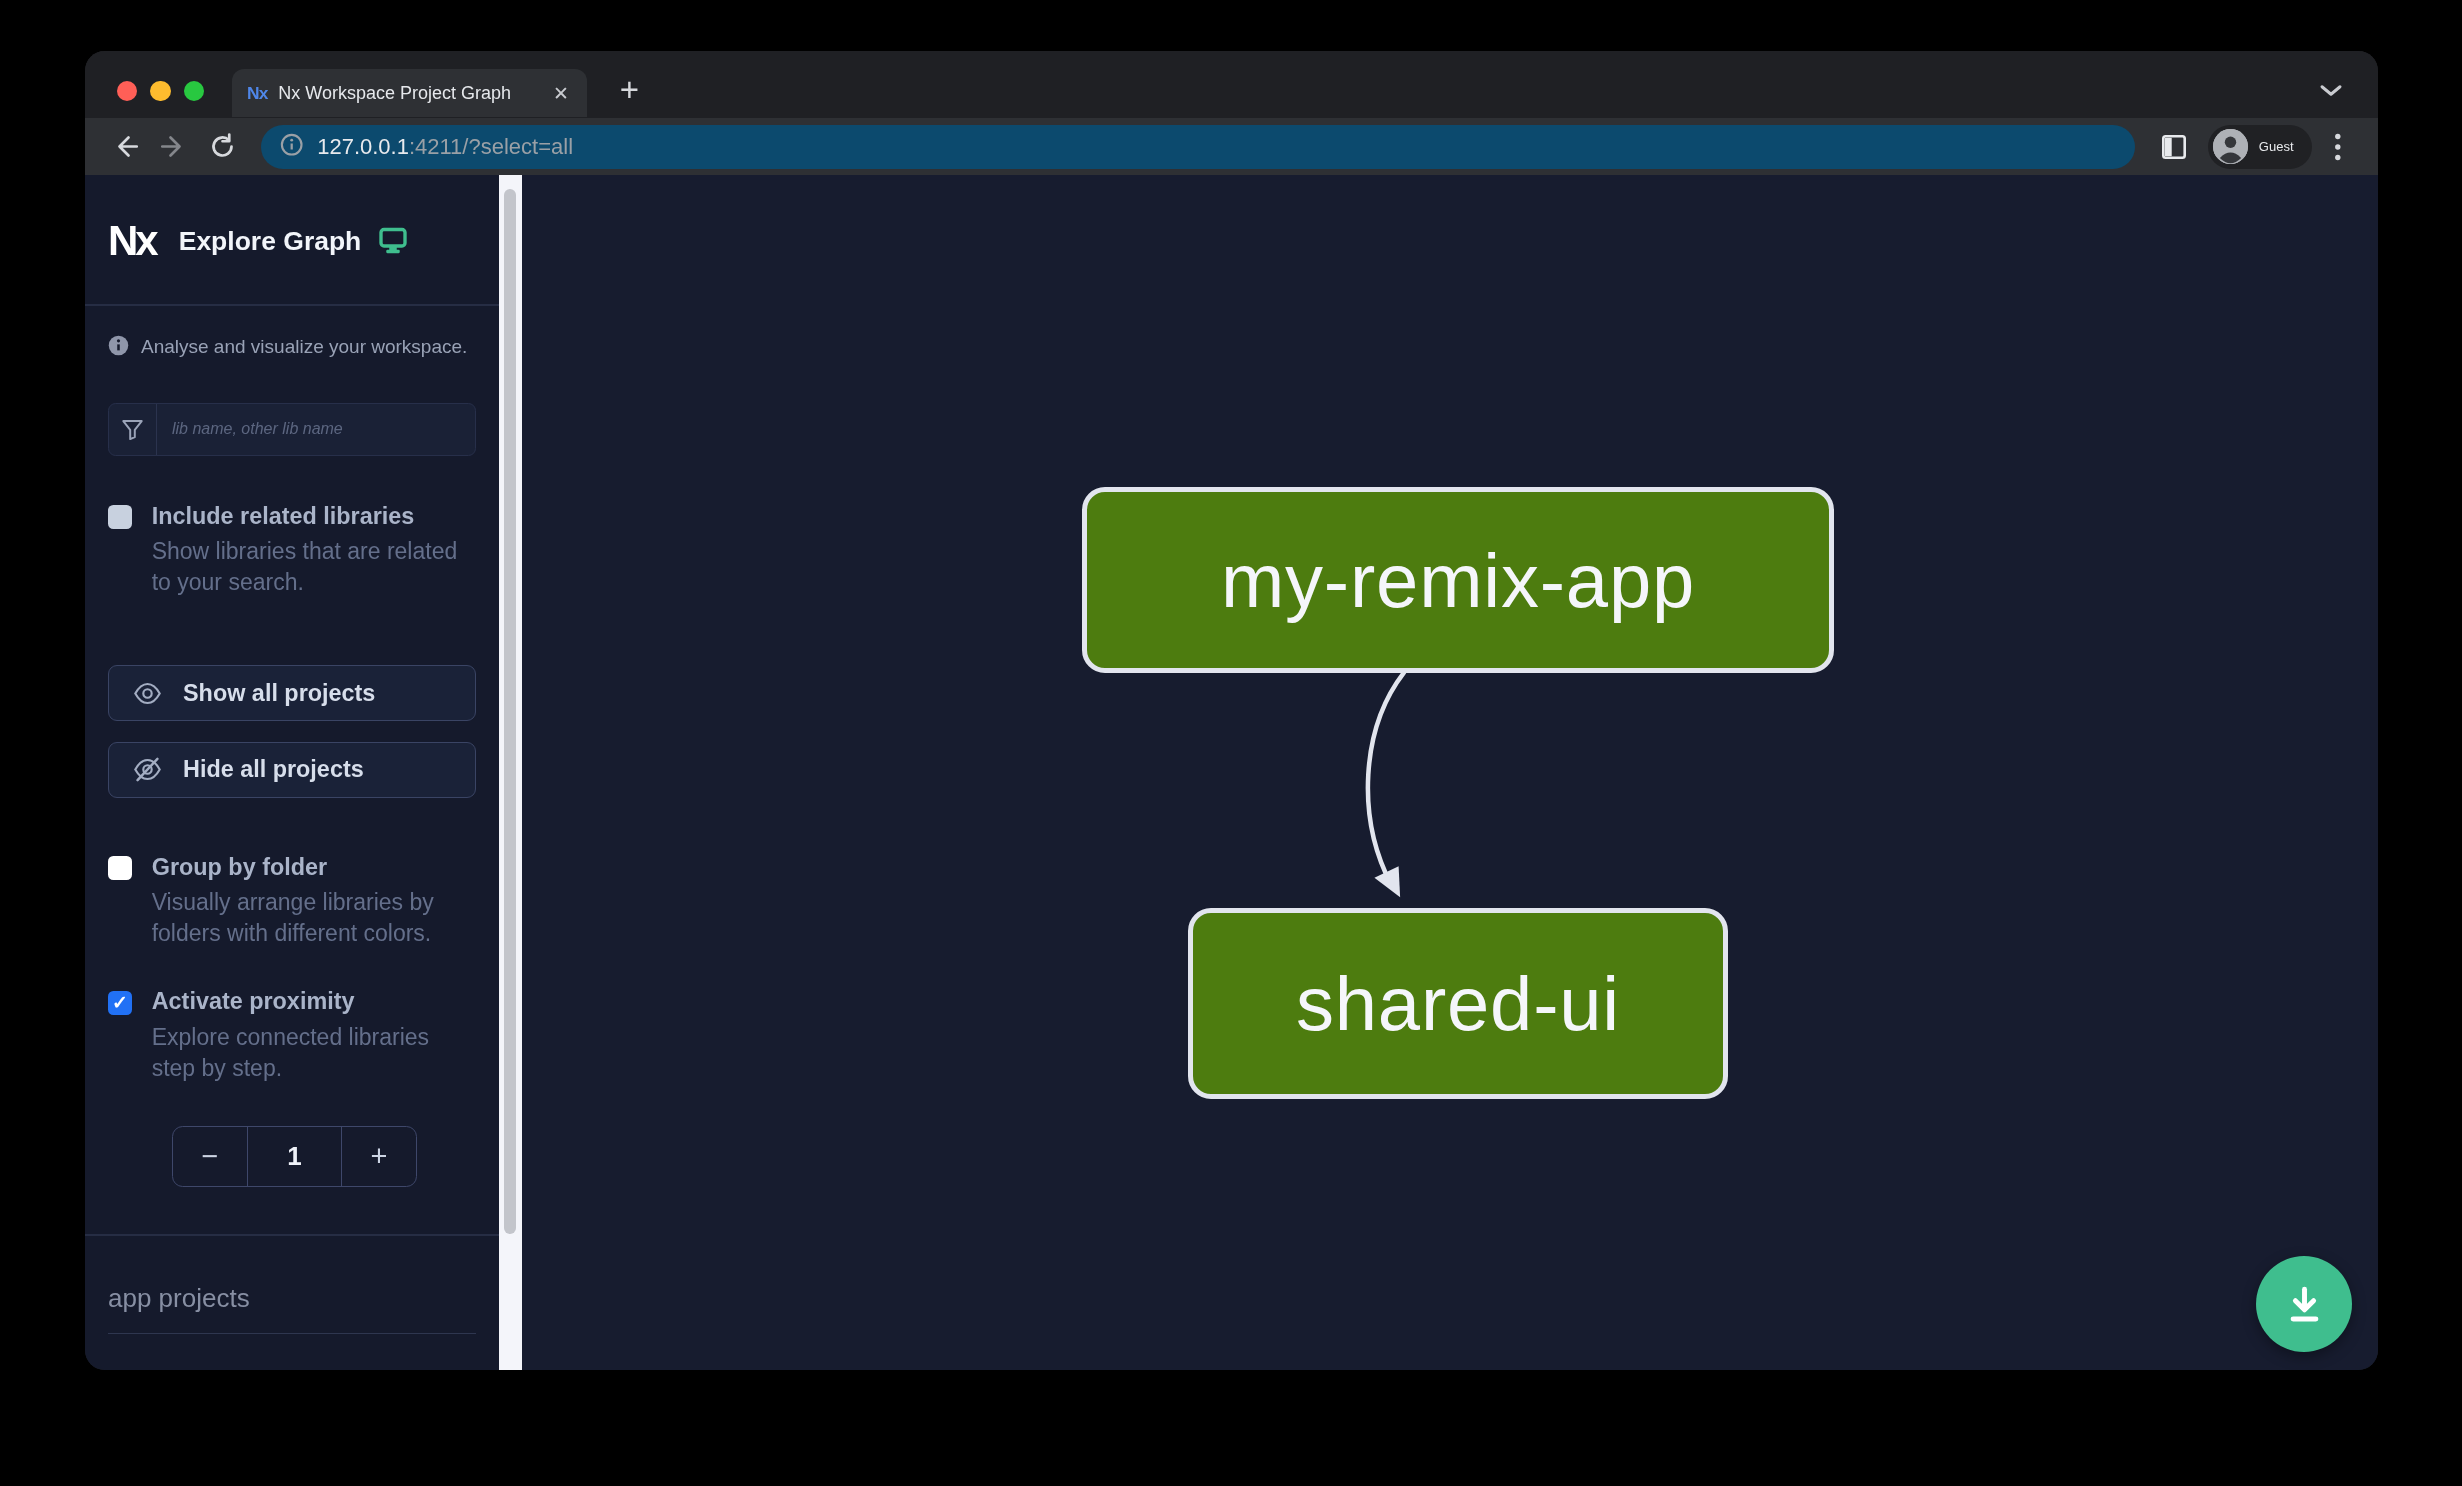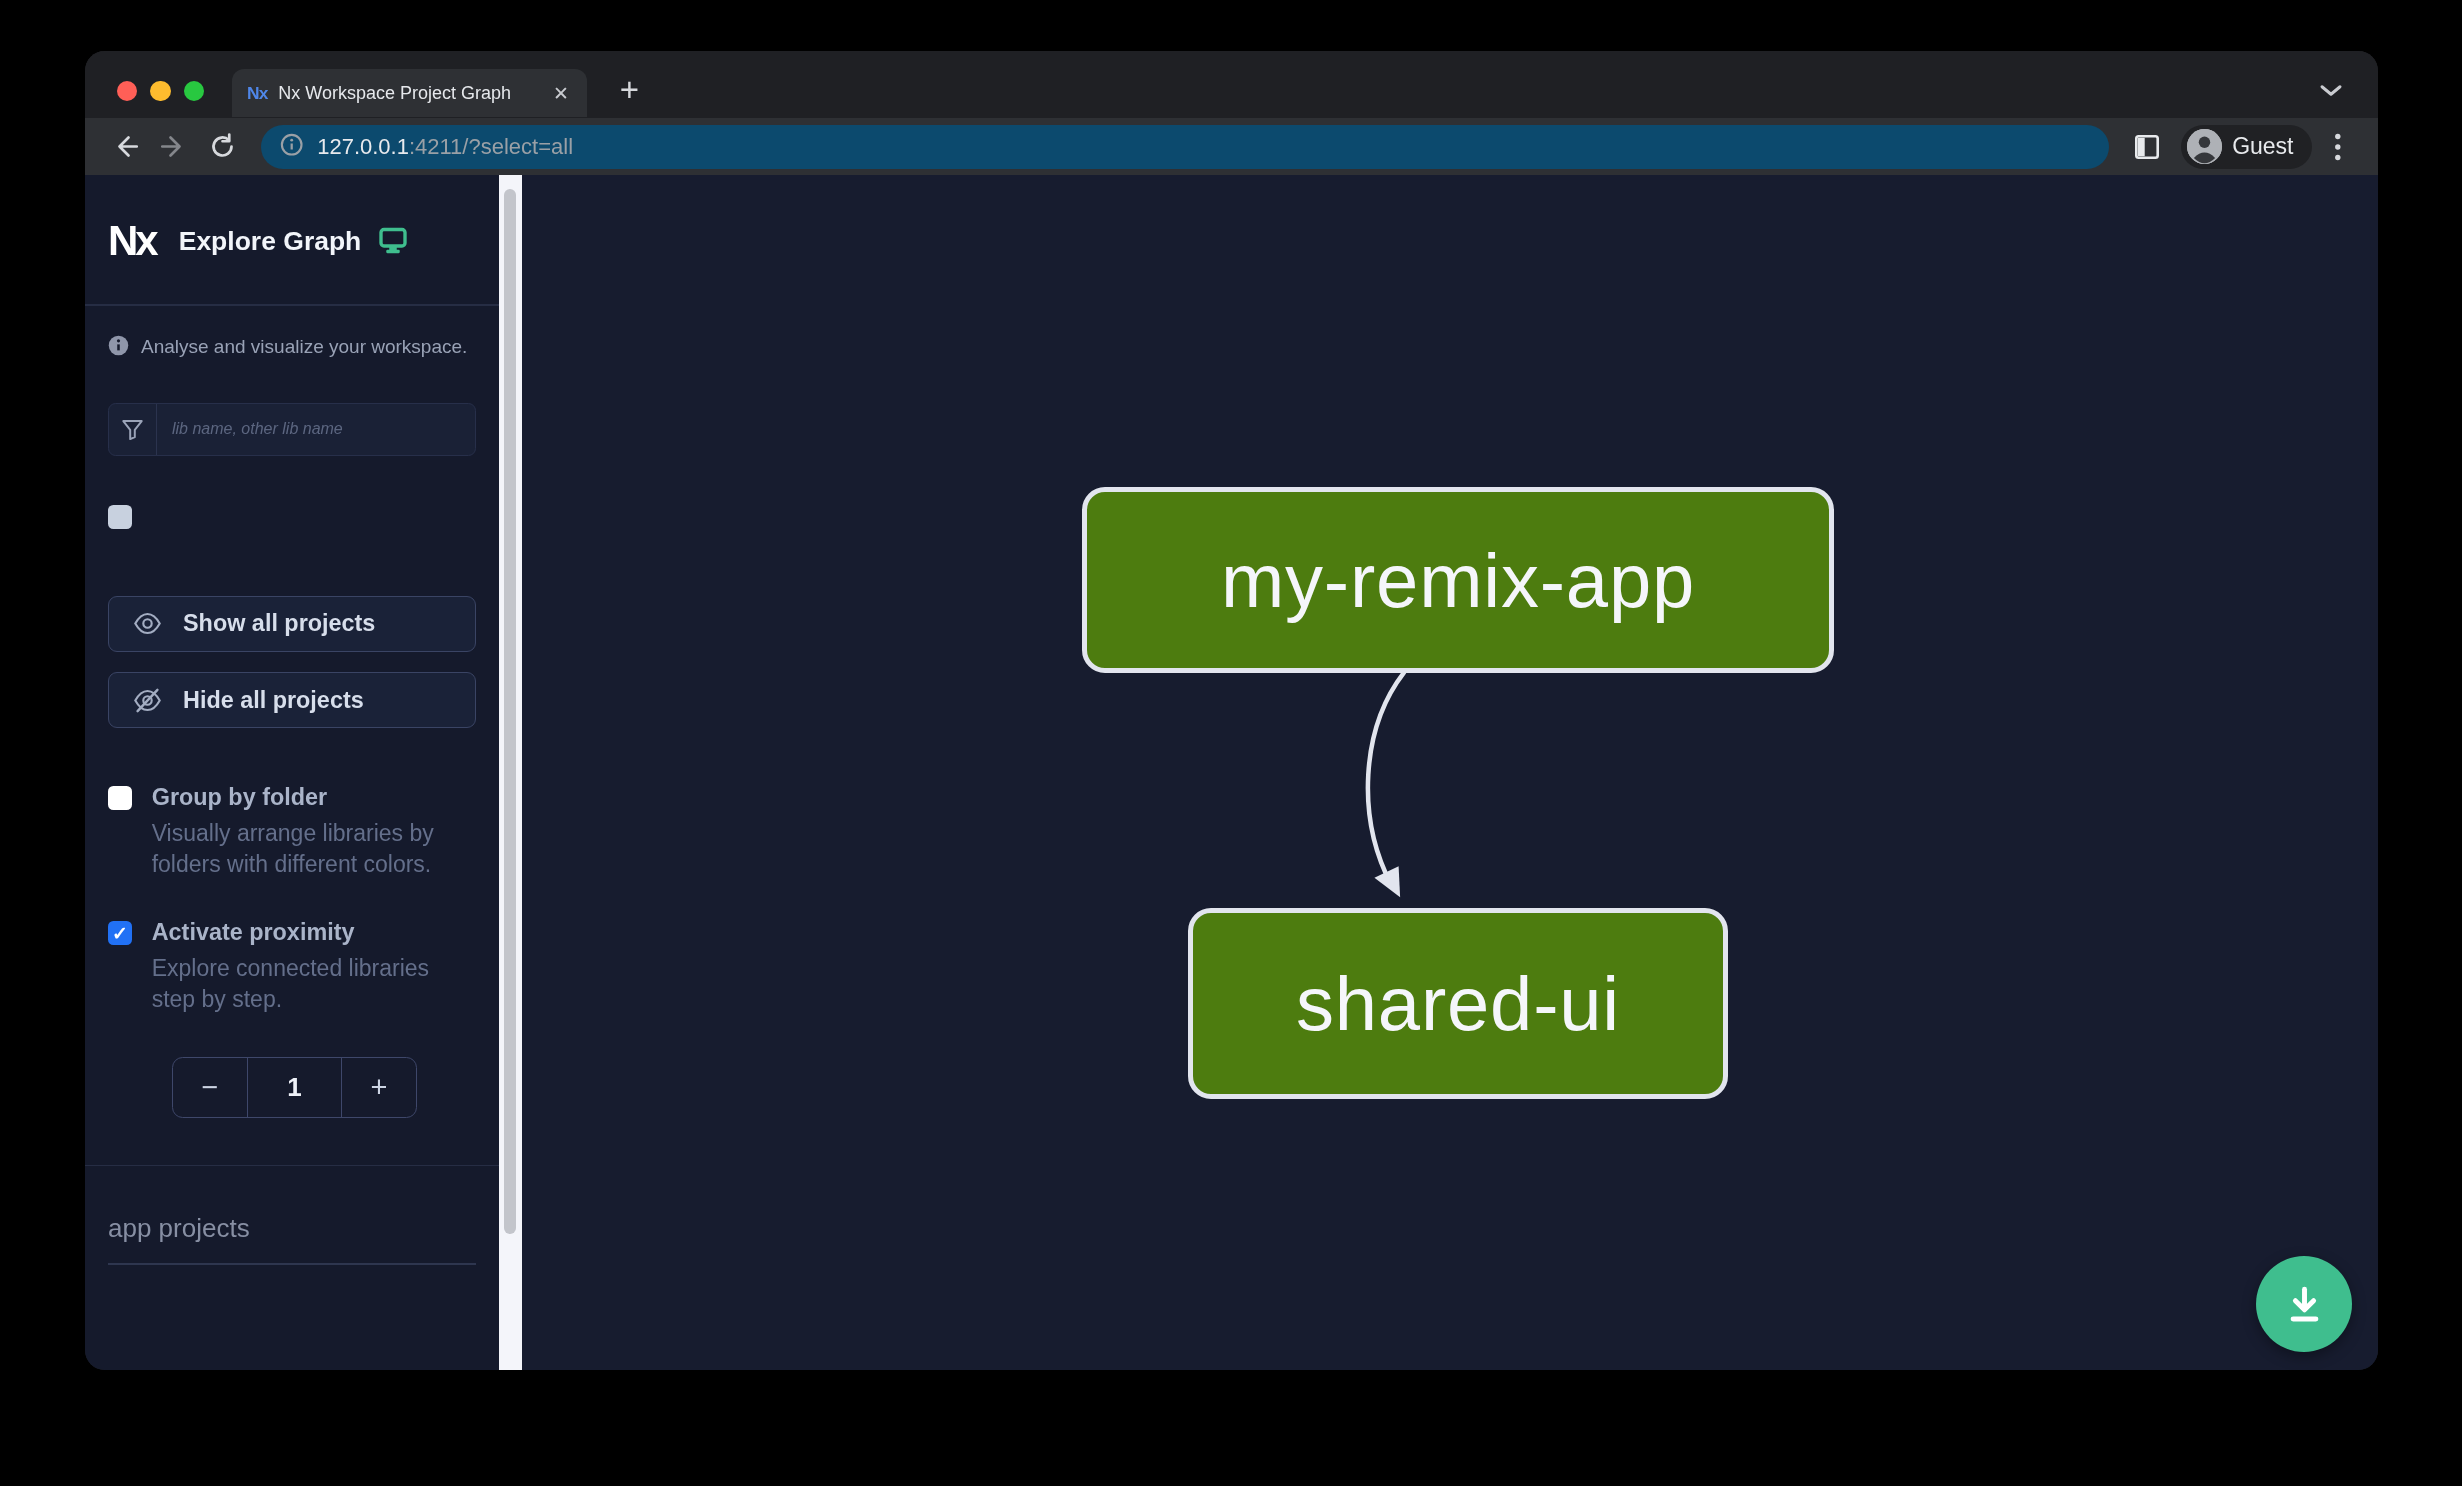--- a/index.html
+++ b/index.html
@@ -21,21 +21,21 @@
 
   
   .toolbar{height:57px;background:#2e3034;display:flex;align-items:center;padding:0 18px;gap:4.5px;flex:none;}
   .nav-icon{width:44px;height:44px;display:flex;align-items:center;justify-content:center;flex:none;}
   .urlbar{flex:1;height:44px;background:#0c4a6e;border-radius:22px;display:flex;align-items:center;padding:0 19.7px;gap:13.6px;margin:0 12px;min-width:0;}
   .url{font-size:22px;white-space:nowrap;}
   .url .host{color:#e8eaed;}
   .url .path{color:#9aa0a6;}
   .profile{height:44px;background:#202124;border-radius:22px;display:flex;align-items:center;gap:10.6px;padding:0 18px 0 5.3px;margin-left:7.6px;flex:none;}
   .avatar{width:35px;height:35px;border-radius:50%;background:#aeb1b6;display:flex;align-items:center;justify-content:center;}
-  .profile-name{font-size:23px;color:#e8eaed;}
+  .profile-name{font-size:13px;color:#e8eaed;}
 
   
   .content{flex:1;display:flex;min-height:0;}
   .sidebar{width:414px;background:#151a2c;padding:0 23px;box-sizing:border-box;flex:none;overflow:hidden;}
   .brand-row{margin-top:42px;display:flex;align-items:center;}
   .nx-logo{font-size:42px;font-weight:800;color:#ffffff;letter-spacing:-3px;}
   .app-title{margin-left:23px;font-size:26.5px;font-weight:700;color:#f2f5fa;}
   .brand-row .monitor{margin-left:16.6px;}
   .divider{height:1.5px;background:#262d44;margin:39px -23px 0;}
   .info-row{margin-top:29px;display:flex;align-items:center;gap:12px;}
@@ -182,20 +182,24 @@
           <span class="search-cell">
             <svg width="23" height="23" viewBox="0 0 30 30">
                 <path d="M3 4 H27 L18 15.5 V25 L12 27.5 V15.5 Z" fill="none" stroke="#9aa3b8" stroke-width="2.6" stroke-linejoin="round"></path>
               </svg>
           </span>
           <input type="text" placeholder="lib name, other lib name" style="">
         </div>
 
         <div class="option opt-1">
           <span class="checkbox cb-silver"></span>
+          <div>
+            <div class="option-label">Include related libraries</div>
+            <div class="option-desc">Show libraries that are related to your search.</div>
+          </div>
         </div>
 
         <button class="side-btn">
           <svg width="29" height="29" viewBox="0 0 38 38">
               <path d="M3 19 C8 10 14 6.5 19 6.5 C24 6.5 30 10 35 19 C30 28 24 31.5 19 31.5 C14 31.5 8 28 3 19Z" fill="none" stroke="#a3adc2" stroke-width="2.8"></path>
               <circle cx="19" cy="19" r="5.5" fill="none" stroke="#a3adc2" stroke-width="2.8"></circle>
             </svg>
           <span>Show all projects</span>
         </button>
 

